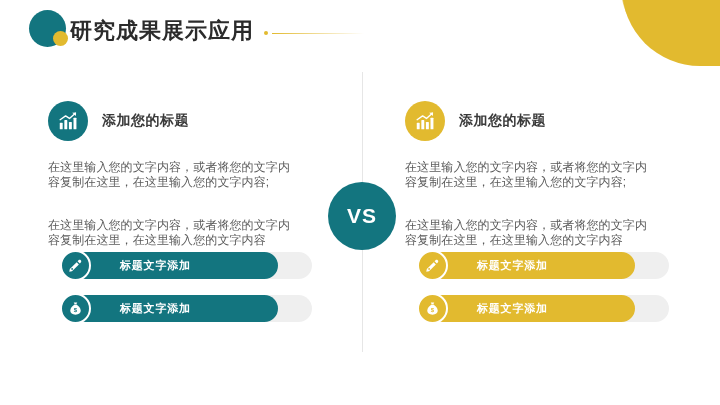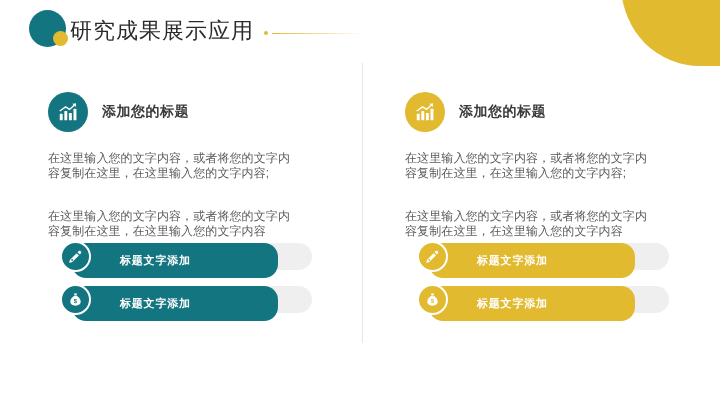--- a/index.html
+++ b/index.html
@@ -55,21 +55,21 @@
   }
   #header-dot {
     position:absolute;
     left:41px; top:25px;
     width:15px; height:15px;
     border-radius:50%;
     background:#e2ba2f;
   }
   #slide-title {
     font-size:22px;
-    font-weight:normal;
+    font-weight:bold;
     color:#2b2b2b;
     letter-spacing:1px;
     line-height:1;
     margin-left:-4px;
     white-space:nowrap;
   }
   #title-accent {
     display:flex;
     align-items:center;
     margin-left:10px;
@@ -81,21 +81,21 @@
     border-radius:50%;
     flex:0 0 auto;
   }
   #title-accent-line {
     width:92px; height:1px;
     background:linear-gradient(to right,#e2ba2f,rgba(226,186,47,0));
     margin-left:4px;
   }
 
   
-  #content { position:absolute; left:0; top:53px; width:720px; height:343px; z-index:2; }
+  #content { position:absolute; left:0; top:62px; width:720px; height:343px; z-index:2; }
 
   .column { position:absolute; top:38px; width:260px; }
   #column-left  { left:48px; }
   #column-right { left:405px; }
 
   .col-head { display:flex; align-items:center; height:42px; }
   .head-icon {
     width:40px; height:40px;
     border-radius:50%;
     flex:0 0 auto;
@@ -131,21 +131,21 @@
   .pill-track {
     position:absolute;
     left:12px; top:0;
     width:240px; height:27px;
     background:#efefef;
     border-radius:14px;
   }
   .pill-bar {
     position:absolute;
     left:12px; top:0;
-    width:206px; height:35px;
+    width:206px; height:27px;
     border-radius:14px;
     display:flex;
     align-items:center;
   }
   .pill-bar.teal { background:#13757f; }
   .pill-bar.gold { background:#e2ba2f; }
   .pill-label {
     margin-left:48px;
     color:#ffffff;
     font-size:11px;
@@ -304,14 +304,17 @@
       <div class="pill-icon gold">
         <svg width="15" height="15" viewBox="0 0 24 24" fill="#ffffff" aria-hidden="true">
           <path d="M9.2 2.2h5.6l-1.3 2.6h-3z"></path>
           <path d="M13.6 5.6h-3.2C7.4 7.6 3.6 11.4 3.6 15.7c0 3.8 3.2 6.1 8.4 6.1s8.4-2.3 8.4-6.1c0-4.3-3.8-8.1-6.8-10.1z"></path>
           <text x="12" y="17.4" font-size="9.5" font-weight="bold" text-anchor="middle" fill="#e2ba2f" font-family="'Liberation Sans',sans-serif">$</text>
         </svg>
       </div>
     </div>
   </div>
 
+  <div id="vs-badge">
+    <span id="vs-label">VS</span>
+  </div>
 
 </div>
 
 </body></html>

